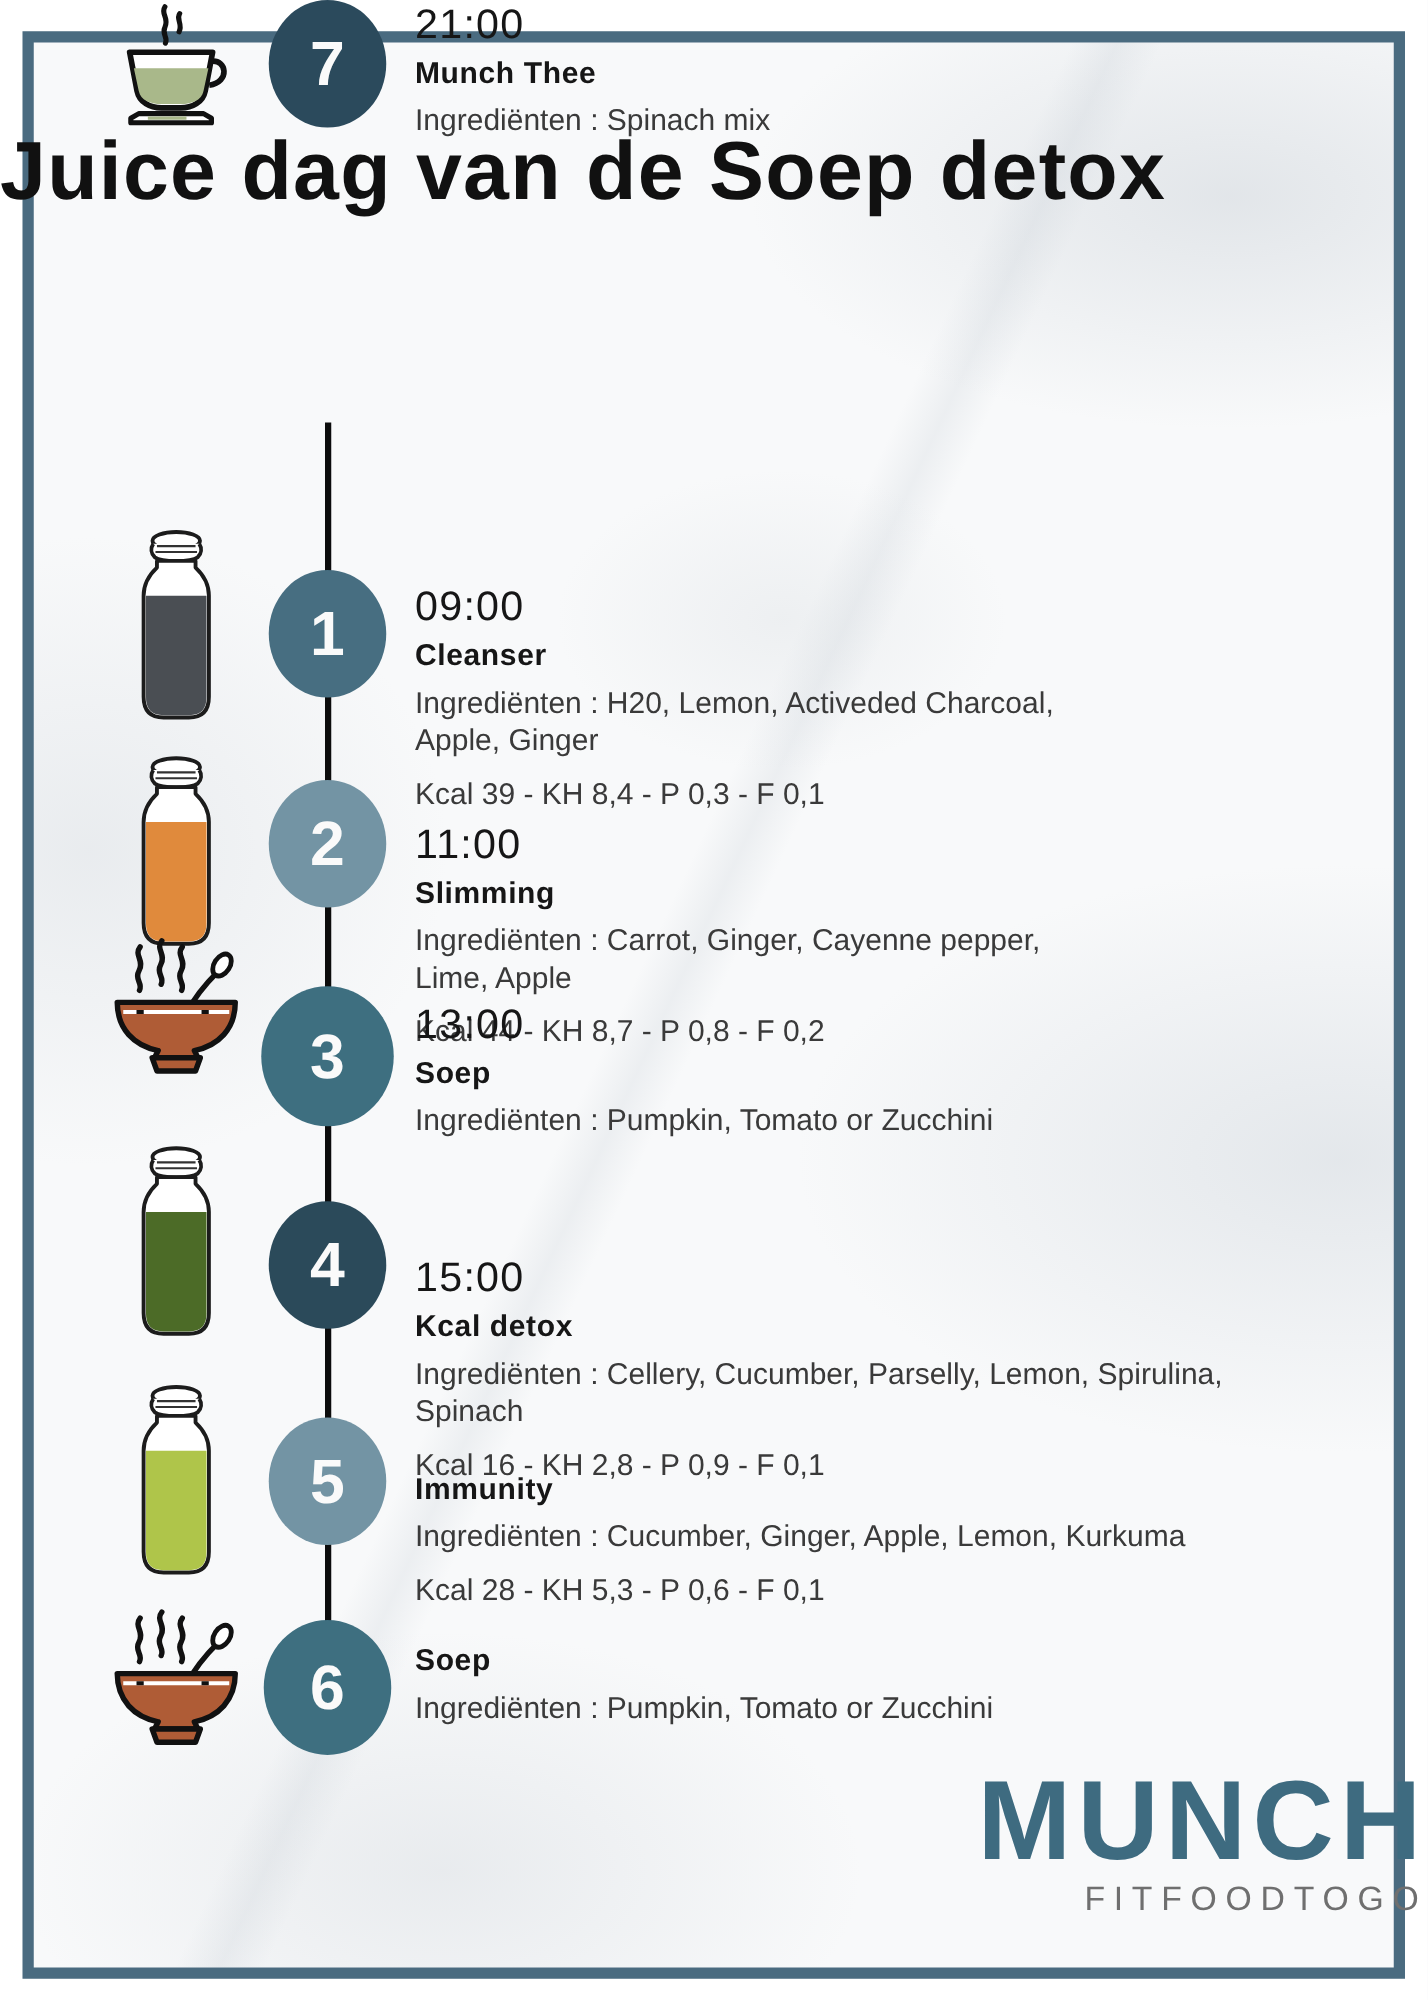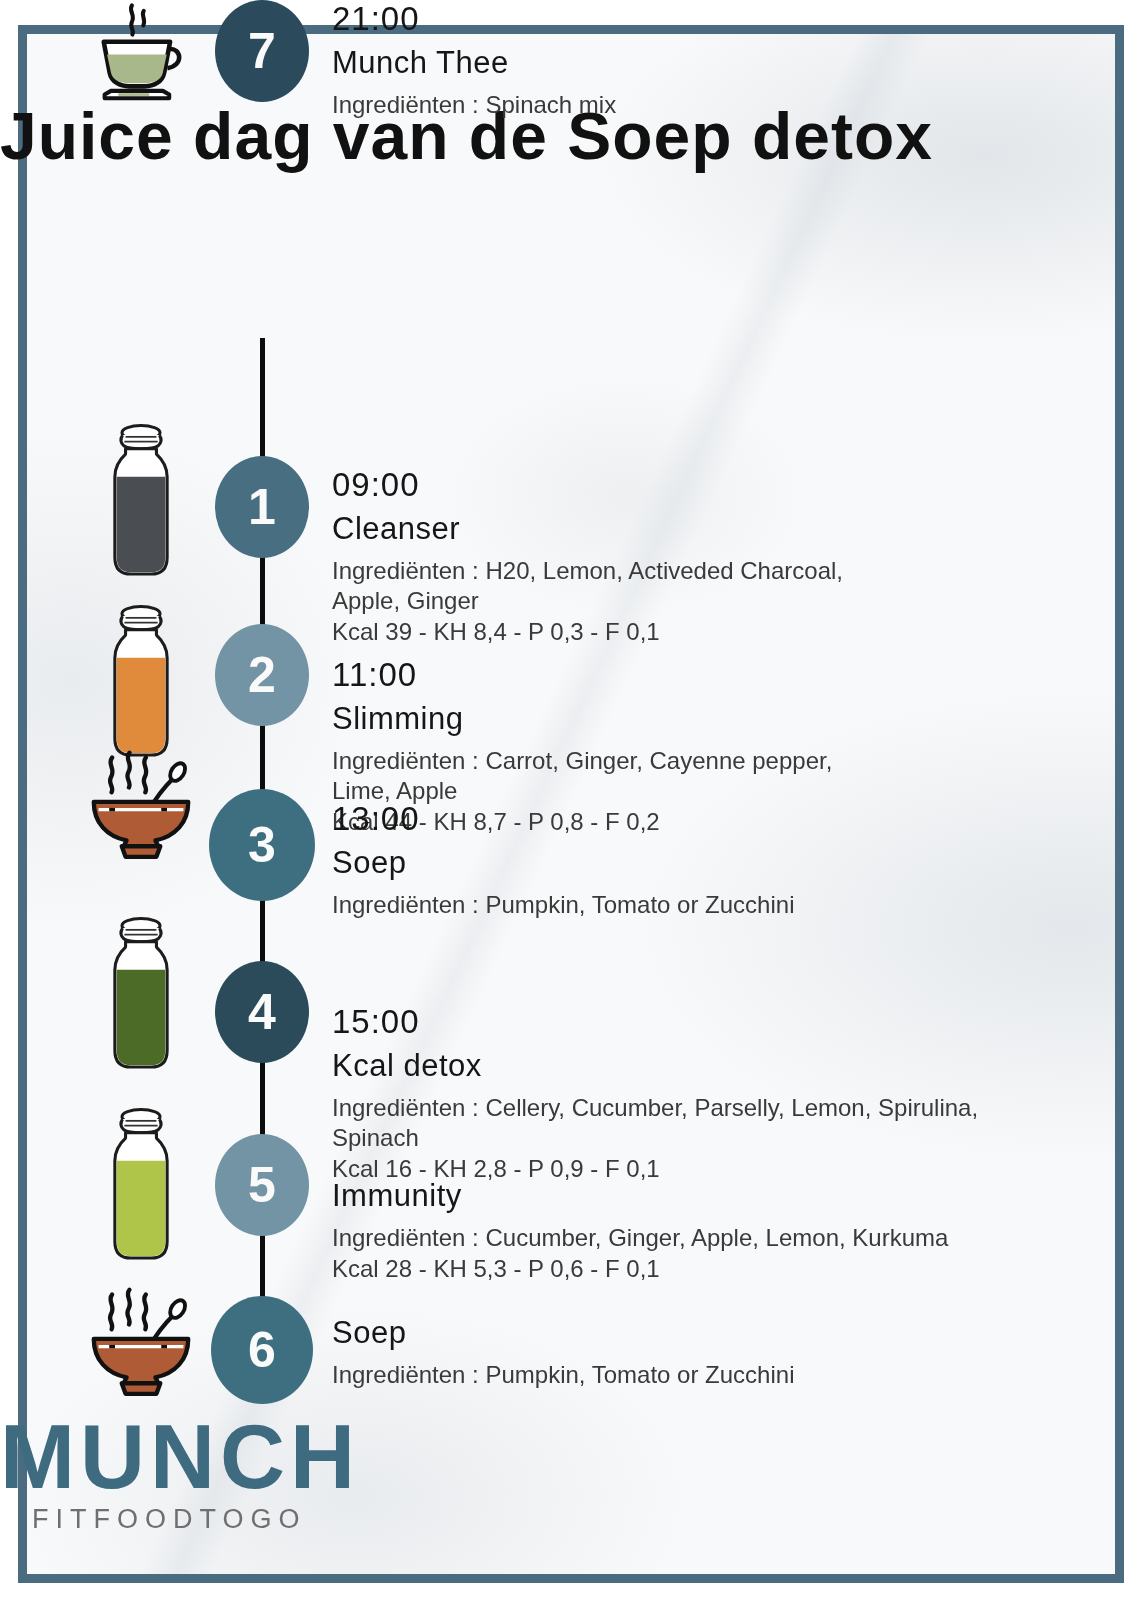--- a/index.html
+++ b/index.html
@@ -42,35 +42,35 @@
   .item.soup-bowl-icon  .ic-soup{display:block;width:106px;}
   .item.tea-cup-icon    .ic-tea{display:block;width:100px;}
   .ic-bottle .liquid{fill:var(--liquid,#888);}
   .circle{
     position:absolute;left:215px;width:94px;height:102px;border-radius:50%;
     display:flex;align-items:center;justify-content:center;
     color:#fafafa;font-size:50px;font-weight:700;
   }
   .text{position:absolute;left:332px;max-width:700px;color:#161616;}
   .time{font-size:33px;letter-spacing:1px;margin-bottom:7px;}
-  .name{font-size:31px;font-weight:400;letter-spacing:.5px;margin-bottom:9px;}
+  .name{font-size:24px;font-weight:700;letter-spacing:.5px;margin-bottom:9px;}
   .ingredients{font-size:24px;color:#3a3a3a;line-height:30px;white-space:pre-line;}
-  .kcal{font-size:24px;color:#3a3a3a;line-height:30px;margin-top:1px;}
+  .kcal{font-size:24px;color:#3a3a3a;line-height:30px;margin-top:13px;}
   .kcal:empty{display:none;}
 
   
   .item:nth-child(1) .icon{top:251px}  .item:nth-child(1) .circle{top:287px} .item:nth-child(1) .text{top:263px}
   .item:nth-child(2) .icon{top:422px}  .item:nth-child(2) .circle{top:456px} .item:nth-child(2) .text{top:466px}
   .item:nth-child(3) .icon{top:603px}  .item:nth-child(3) .circle{top:624px} .item:nth-child(3) .text{top:656px}
   .item:nth-child(4) .icon{top:746px}  .item:nth-child(4) .circle{top:789px;width:106px;height:112px;left:209px} .item:nth-child(4) .text{top:800px}
   .item:nth-child(5) .icon{top:915px}  .item:nth-child(5) .circle{top:961px} .item:nth-child(5) .text{top:1003px}
   .item:nth-child(6) .icon{top:1106px} .item:nth-child(6) .circle{top:1134px} .item:nth-child(6) .text{top:1178px}
   .item:nth-child(7) .icon{top:1283px} .item:nth-child(7) .circle{top:1296px;width:102px;height:108px;left:211px} .item:nth-child(7) .text{top:1315px}
 
-  .footer{position:absolute;left:0;right:0;top:1412px;text-align:left;}
+  .footer{position:absolute;left:0;right:0;top:1412px;text-align:right;}
   .brand{
     font-size:90px;font-weight:700;letter-spacing:5px;
     color:var(--brand,#3E6B80);line-height:90px;
   }
   .tagline{
     font-size:27px;letter-spacing:7px;color:#6f6f6f;margin-top:2px;padding-left:32px;
   }
 </style>
 </head>
 <body>

